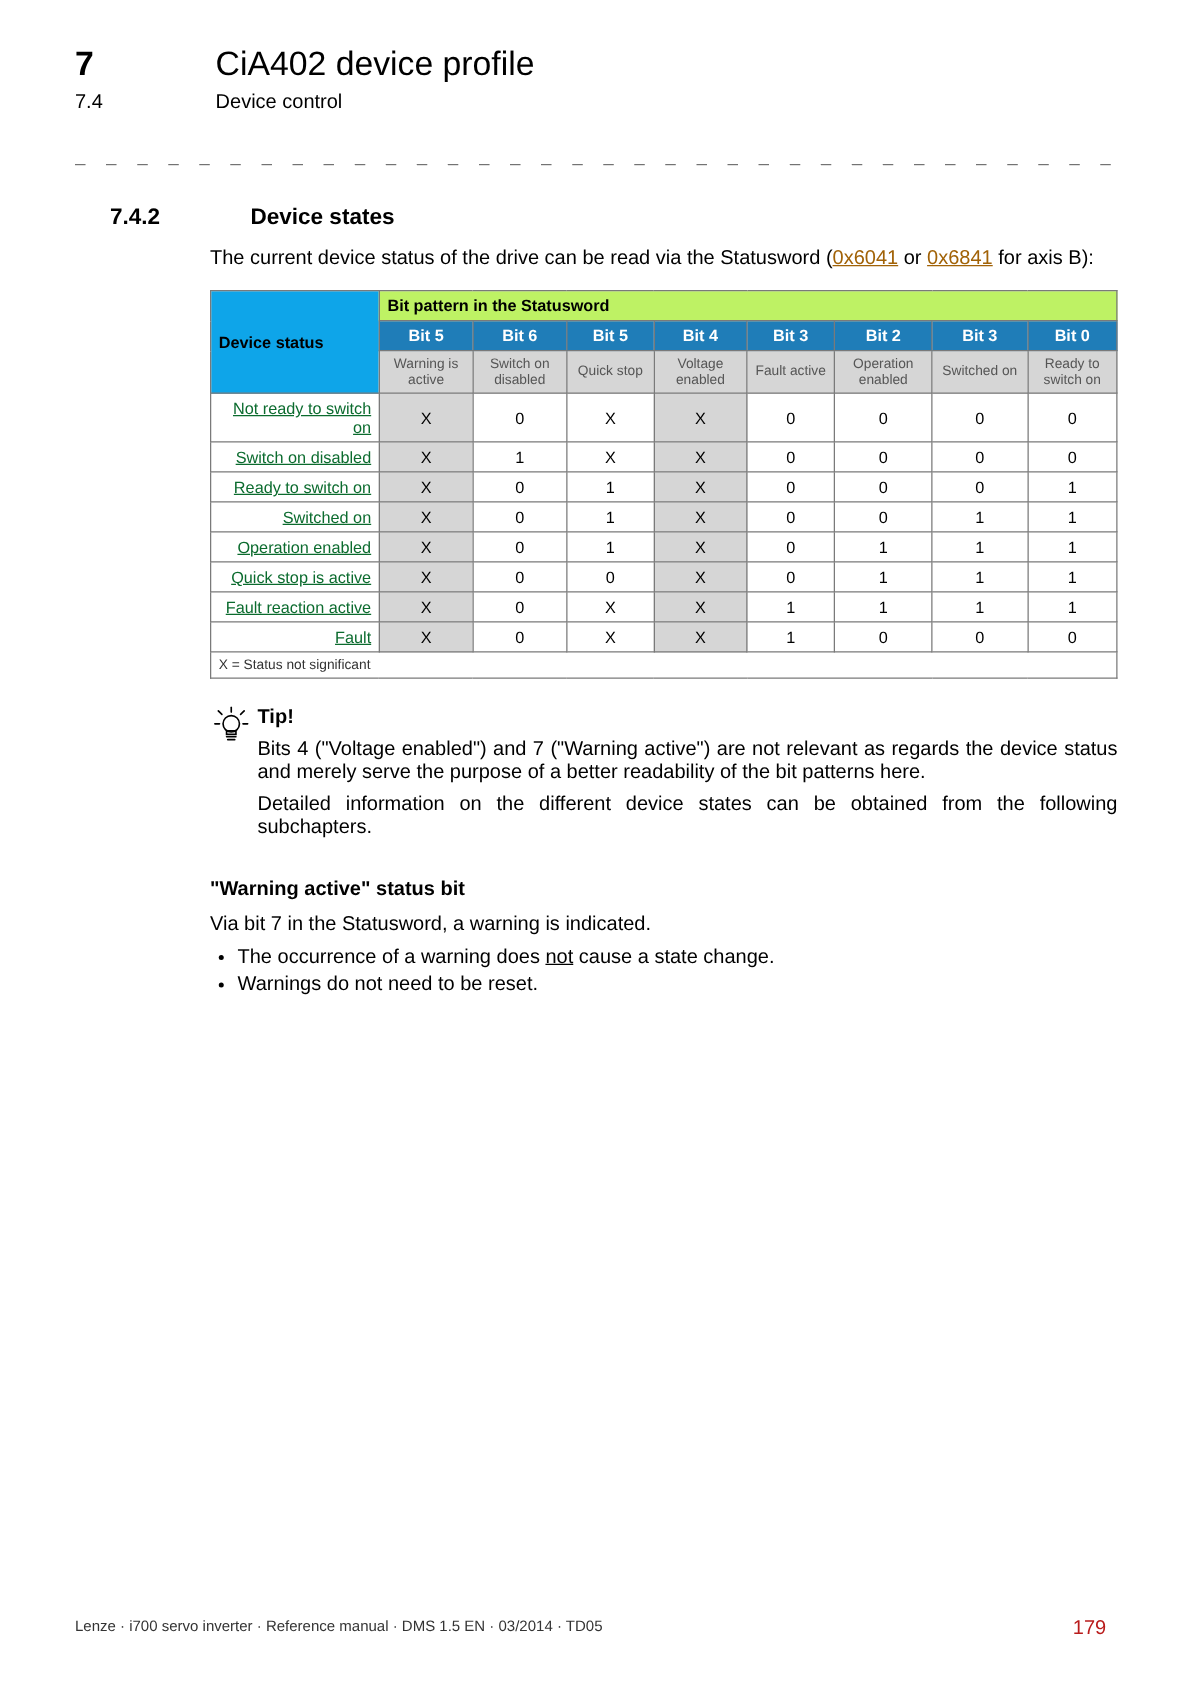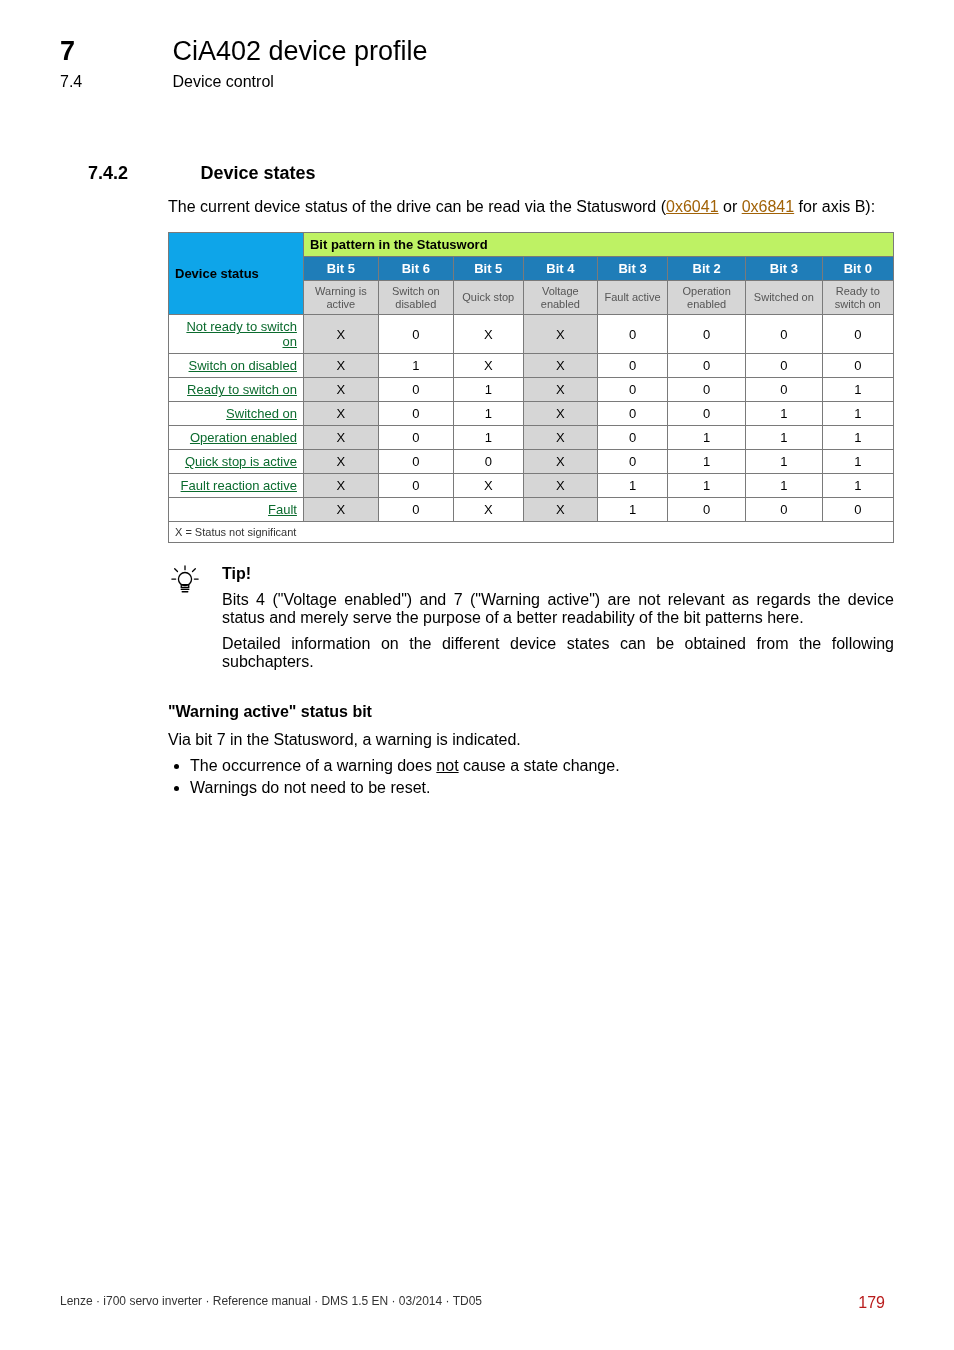--- a/index.html
+++ b/index.html
@@ -137,21 +137,21 @@
   td.footnote {
     font-size: 11px;
     color: #333;
     text-align: left;
   }
 
   
   .tip {
     display: flex;
     align-items: flex-start;
-    gap: 20px;
+    gap: 4px;
     margin-top: 22px;
   }
   .tip-icon {
     width: 34px;
     flex: 0 0 34px;
     display: flex;
     justify-content: center;
   }
   .tip-icon svg { width: 30px; height: 30px; }
   .tip-title {

